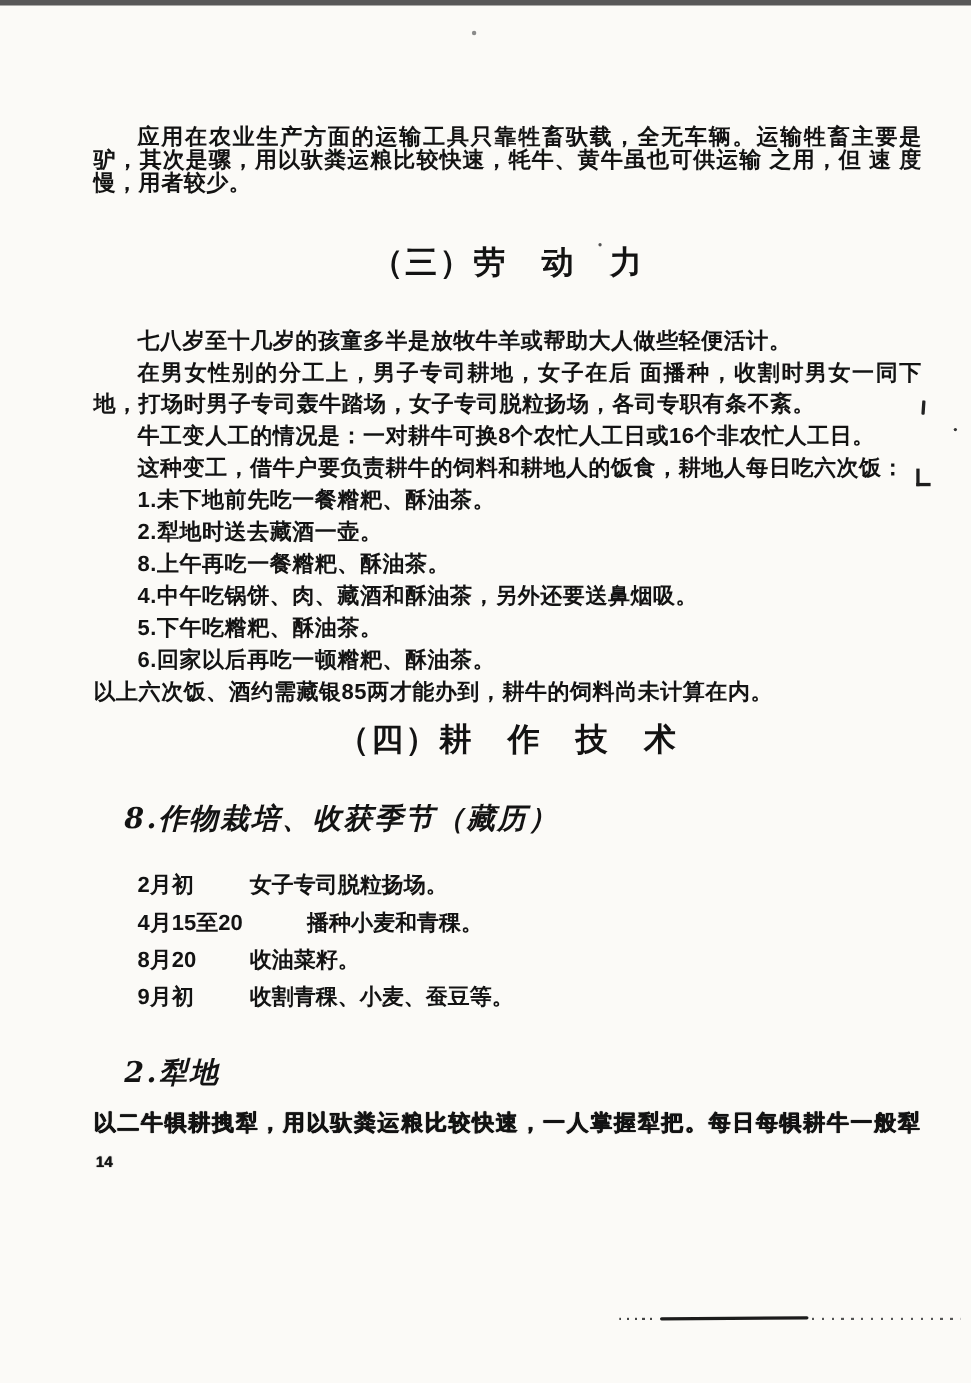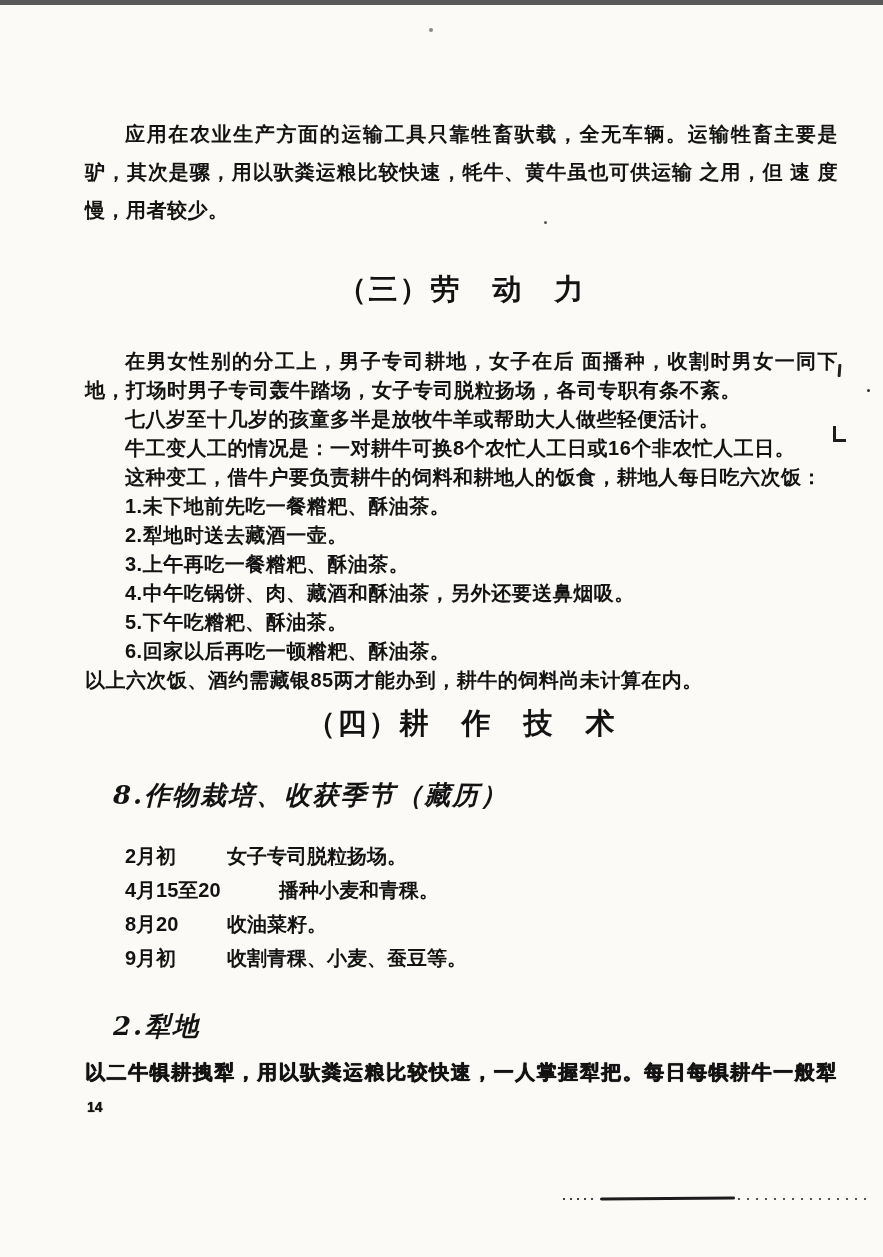--- a/index.html
+++ b/index.html
@@ -19,21 +19,21 @@
     position:absolute;top:5px;left:0;width:883px;
     padding:0 45px 0 85px;
     box-sizing:border-box;
   }
   .body-text{
     font-size:20px;line-height:29px;font-weight:700;
     text-align:justify;letter-spacing:0.5px;
   }
   .para{margin:0;text-indent:2em;}
   .para.no-indent{text-indent:0;}
-  .intro{margin-top:110px;line-height:38px;}
+  .intro{margin-top:110px;line-height:21px;}
   .section-heading{
     margin:40px 0 0 0;
     text-align:center;
     font-size:29px;font-weight:700;letter-spacing:2px;
   }
   .h3{margin-top:41px;}
   .h4{margin-top:9px;}
   .body3{margin-top:37px;}
   .sub-title{
     margin:34px 0 0 28px;
@@ -78,27 +78,27 @@
 
 <div class="top-edge"></div>
 
 <div class="page">
 
   <p class="body-text para intro">应用在农业生产方面的运输工具只靠牲畜驮载，全无车辆。运输牲畜主要是驴，其次是骡，用以驮粪运粮比较快速，牦牛、黄牛虽也可供运输 之用，但 速 度 慢，用者较少。</p>
 
   <h2 class="section-heading h3">（三）劳　动　力</h2>
 
   <div class="body-text body3">
+    <p class="para">七八岁至十几岁的孩童多半是放牧牛羊或帮助大人做些轻便活计。</p>
     <p class="para">在男女性别的分工上，男子专司耕地，女子在后 面播种，收割时男女一同下地，打场时男子专司轰牛踏场，女子专司脱粒扬场，各司专职有条不紊。</p>
-    <p class="para">七八岁至十几岁的孩童多半是放牧牛羊或帮助大人做些轻便活计。</p>
     <p class="para">牛工变人工的情况是：一对耕牛可换8个农忙人工日或16个非农忙人工日。</p>
     <p class="para">这种变工，借牛户要负责耕牛的饲料和耕地人的饭食，耕地人每日吃六次饭：</p>
     <p class="para">1.未下地前先吃一餐糌粑、酥油茶。</p>
     <p class="para">2.犁地时送去藏酒一壶。</p>
-    <p class="para">3.上午再吃一餐糌粑、酥油茶。</p>
+    <p class="para">8.上午再吃一餐糌粑、酥油茶。</p>
     <p class="para">4.中午吃锅饼、肉、藏酒和酥油茶，另外还要送鼻烟吸。</p>
     <p class="para">5.下午吃糌粑、酥油茶。</p>
     <p class="para">6.回家以后再吃一顿糌粑、酥油茶。</p>
     <p class="para no-indent">以上六次饭、酒约需藏银85两才能办到，耕牛的饲料尚未计算在内。</p>
   </div>
 
   <h2 class="section-heading h4">（四）耕　作　技　术</h2>
 
   <h3 class="sub-title">8.作物栽培、收获季节（藏历）</h3>
 

